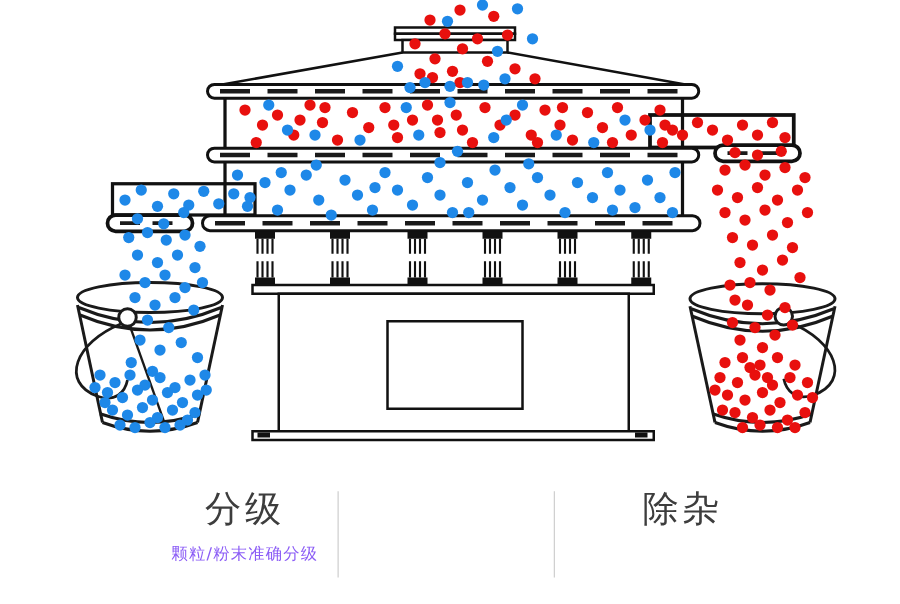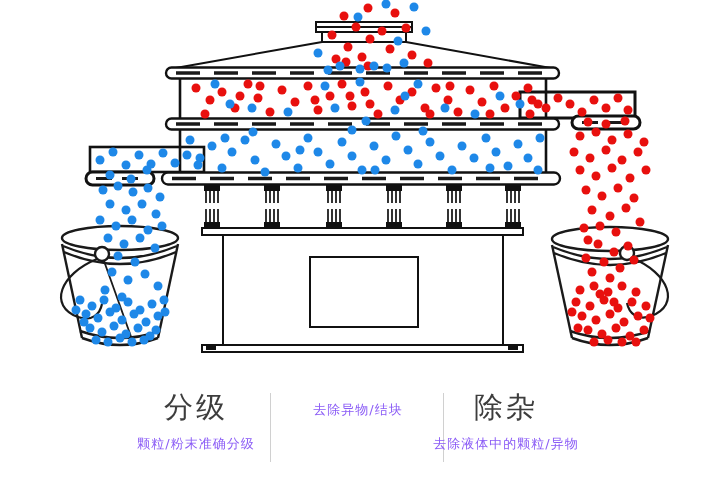--- a/index.html
+++ b/index.html
@@ -12,21 +12,21 @@
   .caption-col{position:absolute;top:10px;text-align:center;}
   .caption-col .caption-title{
     font-size:29px;line-height:34px;color:#3d3d3d;letter-spacing:3px;font-weight:400;
   }
   .caption-col .caption-desc{
     margin-top:12px;font-size:13px;line-height:16px;color:#8b5cf6;letter-spacing:1px;
   }
   .caption-divider{position:absolute;top:13px;width:1px;height:69px;background:#d0d0d0;}
   #col-1{left:106px;width:180px;}
   #col-2{left:268px;width:180px;}
-  #col-3{left:416px;width:180px;}
+  #col-3{left:456px;width:180px;}
   #divider-1{left:270px;}
   #divider-2{left:443px;}
 </style>
 </head>
 <body>
 
 <div id="app">
 
   <svg id="diagram" width="720" height="380" viewBox="0 0 720 380">
     <defs>
@@ -399,22 +399,20 @@
       </g>
   </svg>
 
   <div class="captions">
     <div class="caption-col" id="col-1">
       <div class="caption-title">分级</div>
       <div class="caption-desc">颗粒/粉末准确分级</div>
     </div>
     <div class="caption-divider" id="divider-1"></div>
     <div class="caption-col" id="col-2">
-      <div class="caption-desc">去除异物/结块</div>
     </div>
     <div class="caption-divider" id="divider-2"></div>
     <div class="caption-col" id="col-3">
       <div class="caption-title">除杂</div>
-      <div class="caption-desc">去除液体中的颗粒/异物</div>
     </div>
   </div>
 
 </div>
 
 </body></html>

